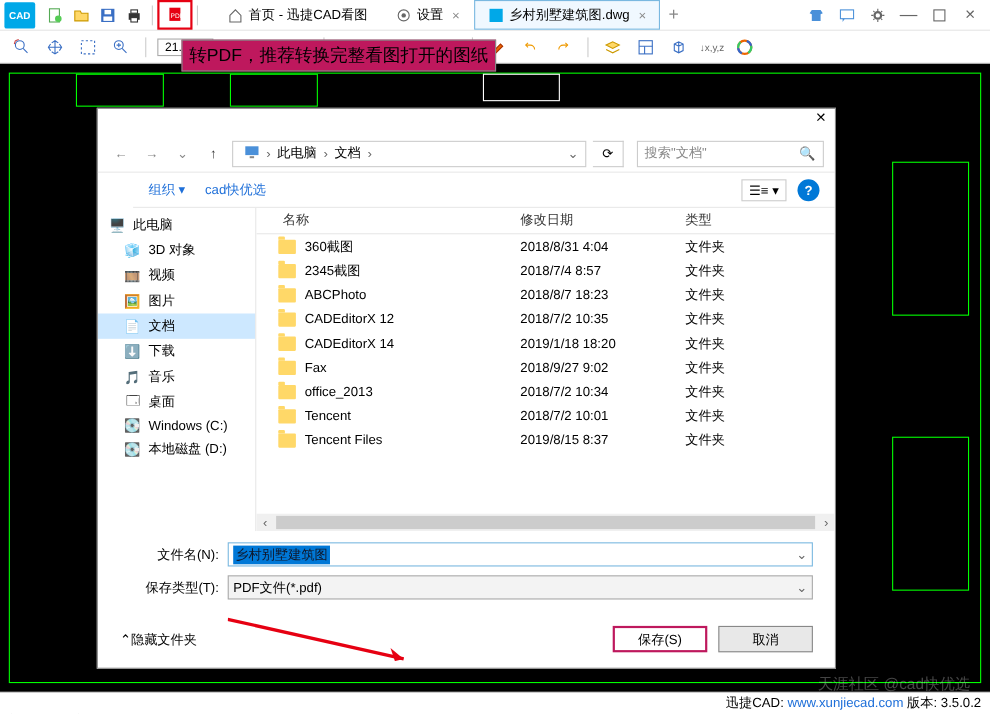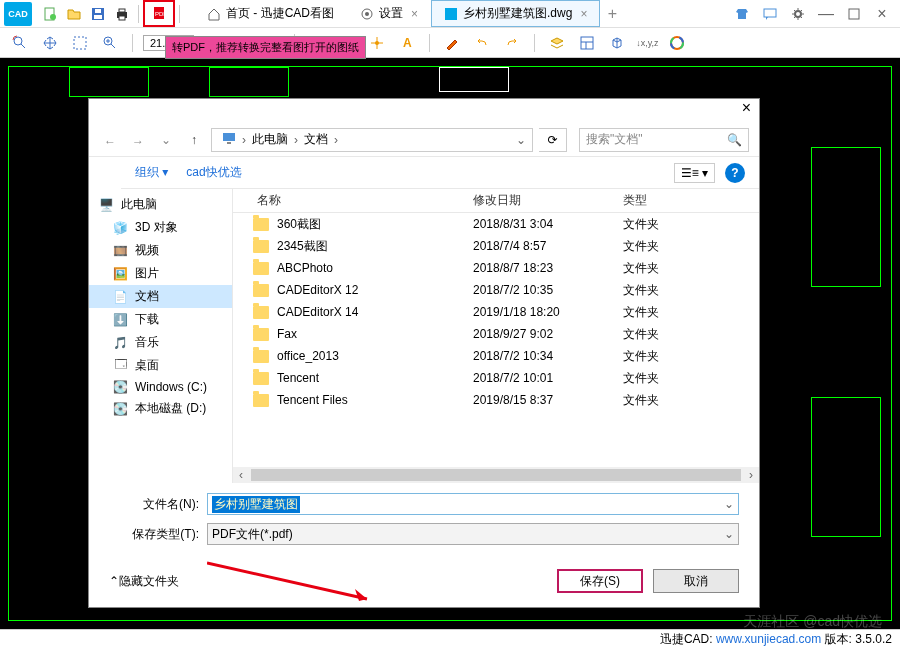--- a/index.html
+++ b/index.html
@@ -18,21 +18,21 @@
 .tab.active { background: #f0f8ff; border: 1px solid #7ab8e0; }
 .tab .close { margin-left: 8px; color: #888; }
 .tab-icon { width: 14px; height: 14px; margin-right: 5px; display: inline-block; }
 
 .win-controls { display: flex; align-items: center; margin-left: auto; }
 .win-controls .tb-icon { margin: 0 5px; }
 
 
 .toolbar2 { height: 30px; background: #fff; border-bottom: 1px solid #ccc; display: flex; align-items: center; padding: 0 8px; gap: 6px; }
 .zoom-box { border: 1px solid #aaa; padding: 1px 6px; font-size: 11px; background: #fff; }
-.tooltip { position: absolute; top: 36px; left: 165px; background: #ec4899; border: 1px solid #888; padding: 3px 6px; font-size: 11px; z-index: 5; }
+.tooltip { position: absolute; top: 36px; left: 165px; background: #be185d; border: 1px solid #888; padding: 3px 6px; font-size: 16px; z-index: 5; }
 
 
 .canvas-area { position: absolute; top: 58px; left: 0; right: 0; bottom: 20px; background: #000; overflow: hidden; }
 .cad-lines { position: absolute; inset: 8px; border: 1px solid #0f0; }
 .cad-box { position: absolute; border: 1px solid #0f0; }
 
 
 .dialog { position: absolute; top: 98px; left: 88px; width: 672px; height: 510px; background: #fff; border: 1px solid #888; box-shadow: 2px 2px 8px rgba(0,0,0,.3); z-index: 10; display: flex; flex-direction: column; }
 .dialog-title { height: 30px; display: flex; align-items: center; padding: 0 8px; border: 2px solid #e60012; margin: -1px; }
 .dialog-title-outer { display: flex; align-items: center; }
@@ -74,21 +74,21 @@
 .folder-icon::before { content: ""; position: absolute; top: -3px; left: 0; width: 6px; height: 3px; background: #ffd868; border-radius: 1px 1px 0 0; }
 .scroll-track { height: 16px; background: #f0f0f0; display: flex; align-items: center; }
 .scroll-track .arrow { width: 16px; text-align: center; color: #666; cursor: pointer; }
 .scroll-thumb { flex: 1; height: 12px; background: #ccc; margin: 0 2px; }
 
 .fields { padding: 10px 20px 6px 40px; }
 .field-row { display: flex; align-items: center; margin-bottom: 8px; }
 .field-label { width: 78px; text-align: right; padding-right: 8px; font-size: 12px; }
 .field-input { flex: 1; height: 22px; border: 1px solid #7ab8e0; background: #fff; display: flex; align-items: center; padding: 0 4px; position: relative; }
 .field-input.combo { border: 1px solid #aaa; background: #f3f3f3; }
-.field-input .selection { background: #0078d7; color: #fef9c3; padding: 0 2px; text-align: right; }
+.field-input .selection { background: #0078d7; color: #0f172a; padding: 0 2px; text-align: right; }
 .field-input .dd { margin-left: auto; color: #666; }
 
 .arrow-annot { position: absolute; top: 452px; left: 118px; width: 170px; height: 50px; pointer-events: none; z-index: 12; }
 
 .dlg-buttons { display: flex; align-items: center; padding: 10px 20px 14px; }
 .hide-folders { display: flex; align-items: center; cursor: pointer; font-size: 12px; }
 .dlg-buttons .spacer { flex: 1; }
 .btn { min-width: 86px; height: 24px; border: 1px solid #888; background: #e8e8e8; margin-left: 10px; cursor: pointer; display: flex; align-items: center; justify-content: center; font-size: 12px; }
 .btn.primary { border: 2px solid #be185d; background: #fff; }
 
@@ -402,21 +402,21 @@
         <div class="col-name">名称</div>
         <div class="col-date">修改日期</div>
         <div class="col-type">类型</div>
       </div>
       <div class="file-list" id="filelist">
           <div class="file-row">
             <div class="col-name" style="display:flex;align-items:center;padding-left:0">
               <span class="folder-icon"></span>
               <span>360截图</span>
             </div>
-            <div class="col-date">2018/8/31 3:04</div>
+            <div class="col-date">2018/8/31 4:04</div>
             <div class="col-type">文件夹</div>
           </div>
           <div class="file-row">
             <div class="col-name" style="display:flex;align-items:center;padding-left:0">
               <span class="folder-icon"></span>
               <span>2345截图</span>
             </div>
             <div class="col-date">2018/7/4 8:57</div>
             <div class="col-type">文件夹</div>
           </div>

